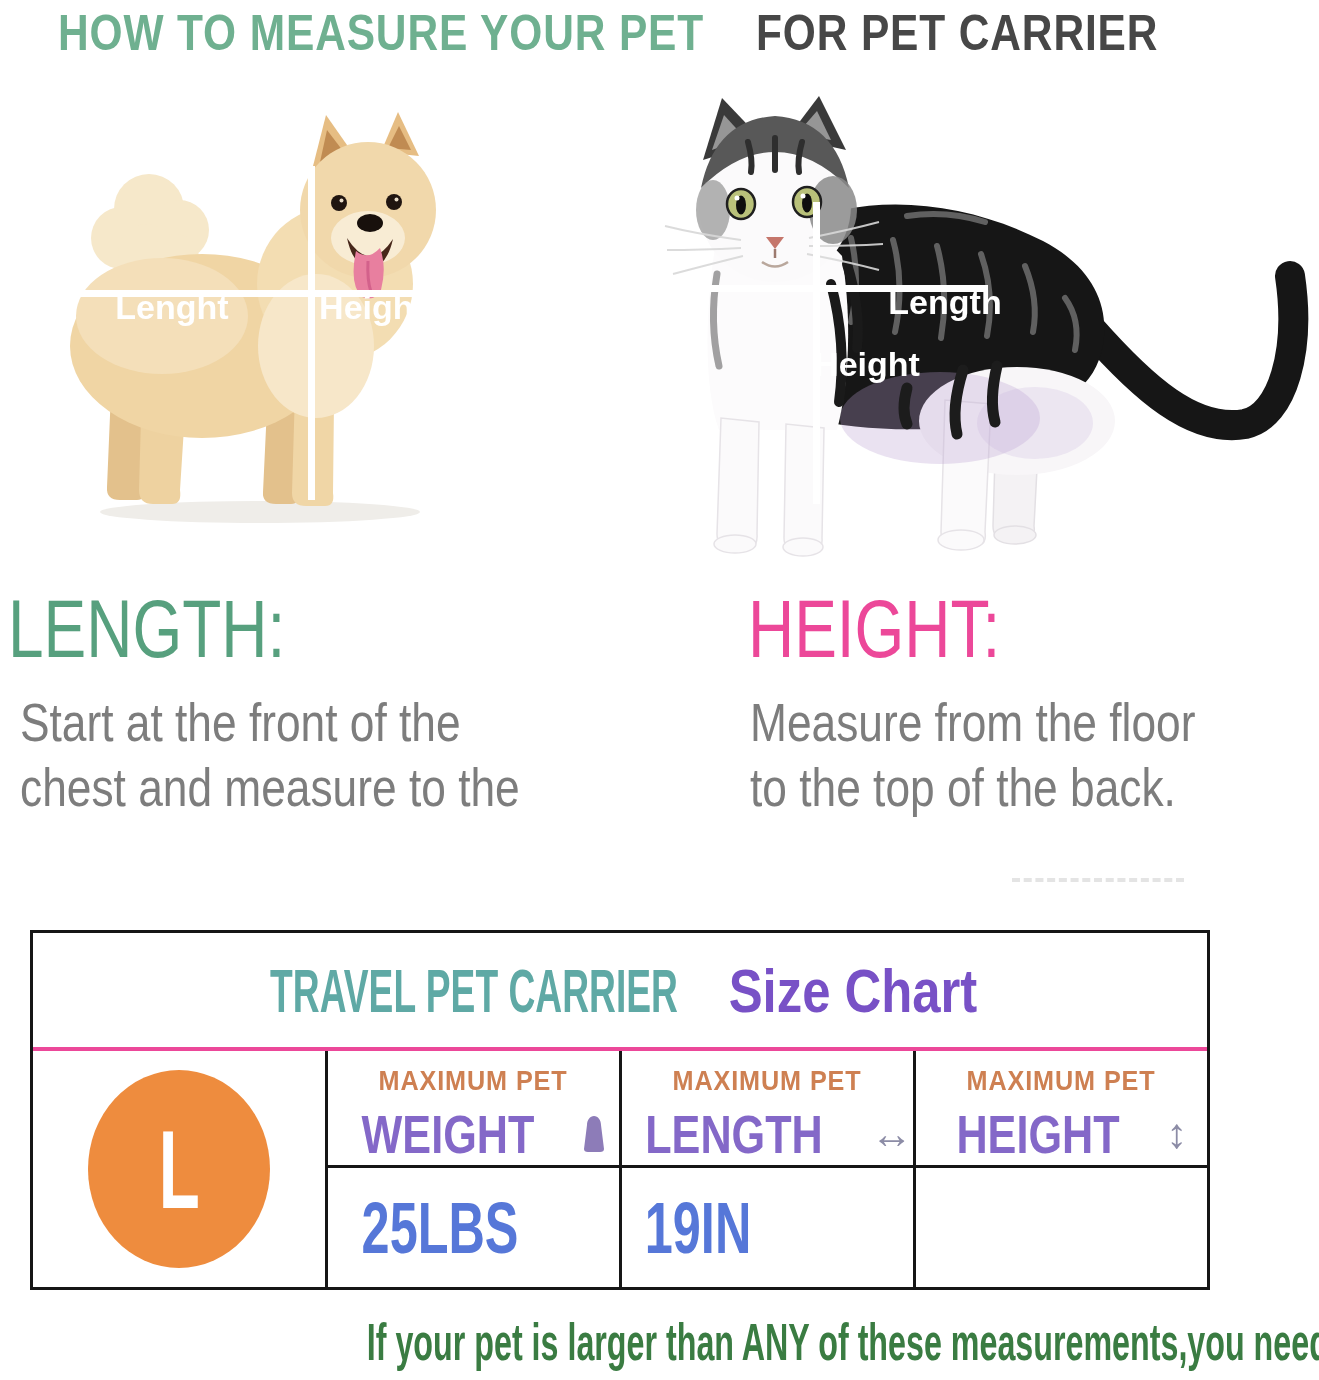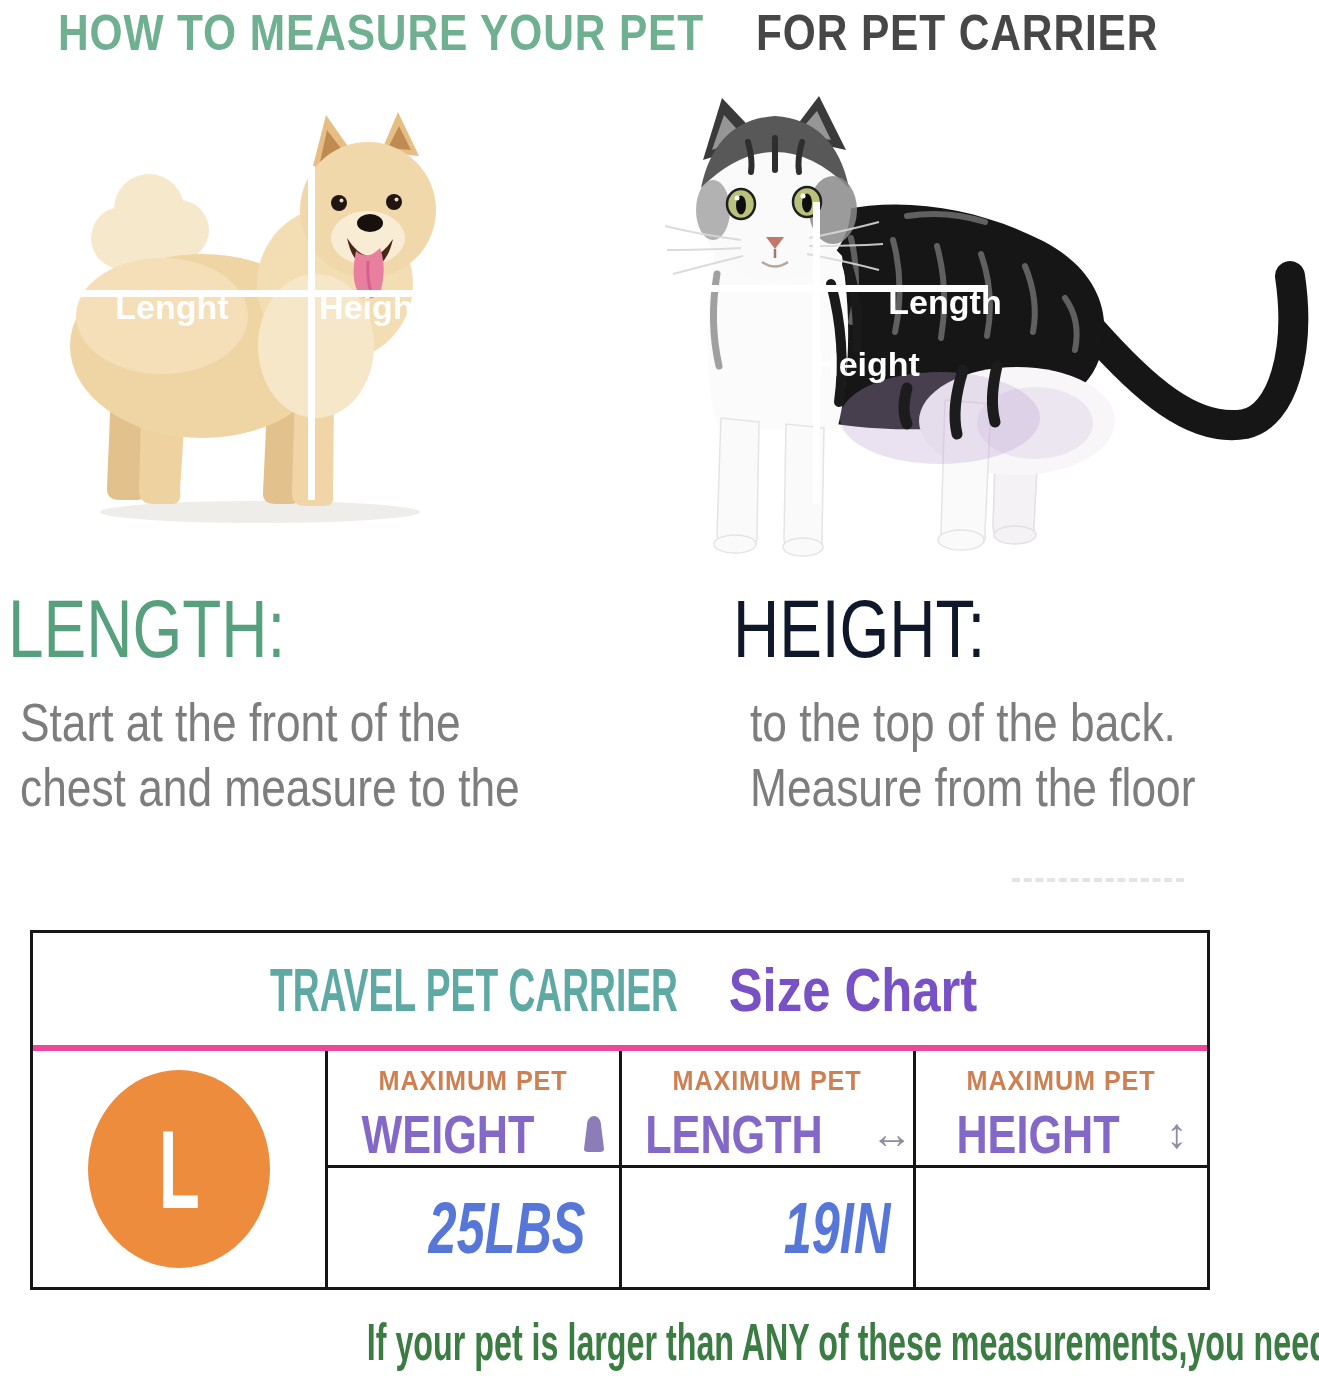--- a/index.html
+++ b/index.html
@@ -18,49 +18,49 @@
   
   .fig{position:absolute;}
   .fig-dog{left:50px;top:88px;}
   .fig-cat{left:645px;top:88px;}
   .measure-label{font-family:"Liberation Sans","DejaVu Sans",sans-serif;font-weight:bold;font-size:34px;fill:#ffffff;}
 
   
   .sec-head{position:absolute;top:582px;font-size:82px;font-weight:normal;}
   .sec-head .cx{transform:scaleX(.78);transform-origin:left center;}
   .sec-head-length{left:8px;color:#57A07E;}
-  .sec-head-height{left:733px;color:#0f172a;}
+  .sec-head-height{left:748px;color:#ec4899;}
   .sec-para{position:absolute;top:690px;font-size:54px;color:#7d7d7d;line-height:65px;}
   .sec-para .cx{transform:scaleX(.82);transform-origin:left center;}
   .sec-para-length{left:4px;margin-left:16px;}
   .sec-para-height{left:750px;}
 
   .dash-remnant{position:absolute;left:1012px;top:878px;width:172px;height:0;border-top:4px dashed #e4e4e4;}
 
   
   .size-table{position:absolute;left:30px;top:930px;width:1180px;height:360px;border:3px solid #161616;box-sizing:border-box;background:#fff;}
-  .st-title{position:relative;height:118px;border-bottom:6px solid #ec4899;box-sizing:border-box;}
+  .st-title{position:relative;height:118px;border-bottom:4px solid #ec4899;box-sizing:border-box;}
   .st-title-product{position:absolute;left:441px;top:50%;transform:translate(-50%,-50%);font-size:62px;font-weight:bold;color:#5FA9A5;}
   .st-title-product .cx{transform:scaleX(.6);transform-origin:center;}
   .st-title-chart{position:absolute;left:820px;top:50%;transform:translate(-50%,-50%);font-size:62px;font-weight:bold;color:#7851C6;}
   .st-title-chart .cx{transform:scaleX(.82);transform-origin:center;}
   .st-body{display:flex;height:236px;}
   .st-size-cell{width:295px;border-right:3px solid #161616;box-sizing:border-box;display:flex;align-items:center;justify-content:center;}
   .st-badge{width:182px;height:198px;border-radius:50%;background:#EE8C3E;display:flex;align-items:center;justify-content:center;}
   .st-badge-letter{font-size:112px;font-weight:bold;color:#ffffff;transform:scaleX(.6);}
   .st-col{flex:1;display:flex;flex-direction:column;border-right:3px solid #161616;box-sizing:border-box;}
   .st-col.last{border-right:none;}
   .st-col-head{height:117px;border-bottom:3px solid #161616;box-sizing:border-box;display:flex;flex-direction:column;align-items:center;padding-top:14px;}
   .st-cat{font-size:28px;font-weight:bold;letter-spacing:1px;color:#CE8052;}
   .st-cat .cx{transform:scaleX(.9);transform-origin:center;}
   .st-attr-row{margin-top:6px;display:flex;align-items:center;justify-content:center;gap:26px;}
   .st-attr{font-size:54px;font-weight:bold;color:#8468C8;}
   .st-attr .cx{transform:scaleX(.8);transform-origin:center;}
   .st-arrow{font-size:42px;color:#8C8CA6;font-weight:bold;line-height:1;}
-  .st-value-cell{flex:1;display:flex;align-items:center;justify-content:flex-end;font-style:italic;}
+  .st-value-cell{flex:1;display:flex;align-items:center;justify-content:flex-start;}
   .st-value{font-size:72px;font-weight:bold;color:#5677D8;}
   .st-value .cx{transform:scaleX(.7);transform-origin:center;}
 
   
   .footer-note{position:absolute;left:0;top:1312px;width:1319px;text-align:center;font-size:52px;font-weight:bold;color:#3A7C42;}
   .footer-note .cx{transform:scaleX(.62);transform-origin:center;}
 </style>
 </head>
 <body>
 
@@ -221,22 +221,22 @@
   </svg>
 
   <div class="sec-head sec-head-length"><span class="cx">LENGTH:</span></div>
   <div class="sec-para sec-para-length">
     <div><span class="cx">Start at the front of the</span></div>
     <div><span class="cx">chest and measure to the</span></div>
   </div>
 
   <div class="sec-head sec-head-height"><span class="cx">HEIGHT:</span></div>
   <div class="sec-para sec-para-height">
+    <div><span class="cx">Measure from the floor</span></div>
     <div><span class="cx">to the top of the back.</span></div>
-    <div><span class="cx">Measure from the floor</span></div>
   </div>
 
   <div class="dash-remnant"></div>
 
   <div class="size-table">
     <div class="st-title">
       <div class="st-title-product"><span class="cx">TRAVEL PET CARRIER</span></div>
       <div class="st-title-chart"><span class="cx">Size Chart</span></div>
     </div>
     <div class="st-body">

